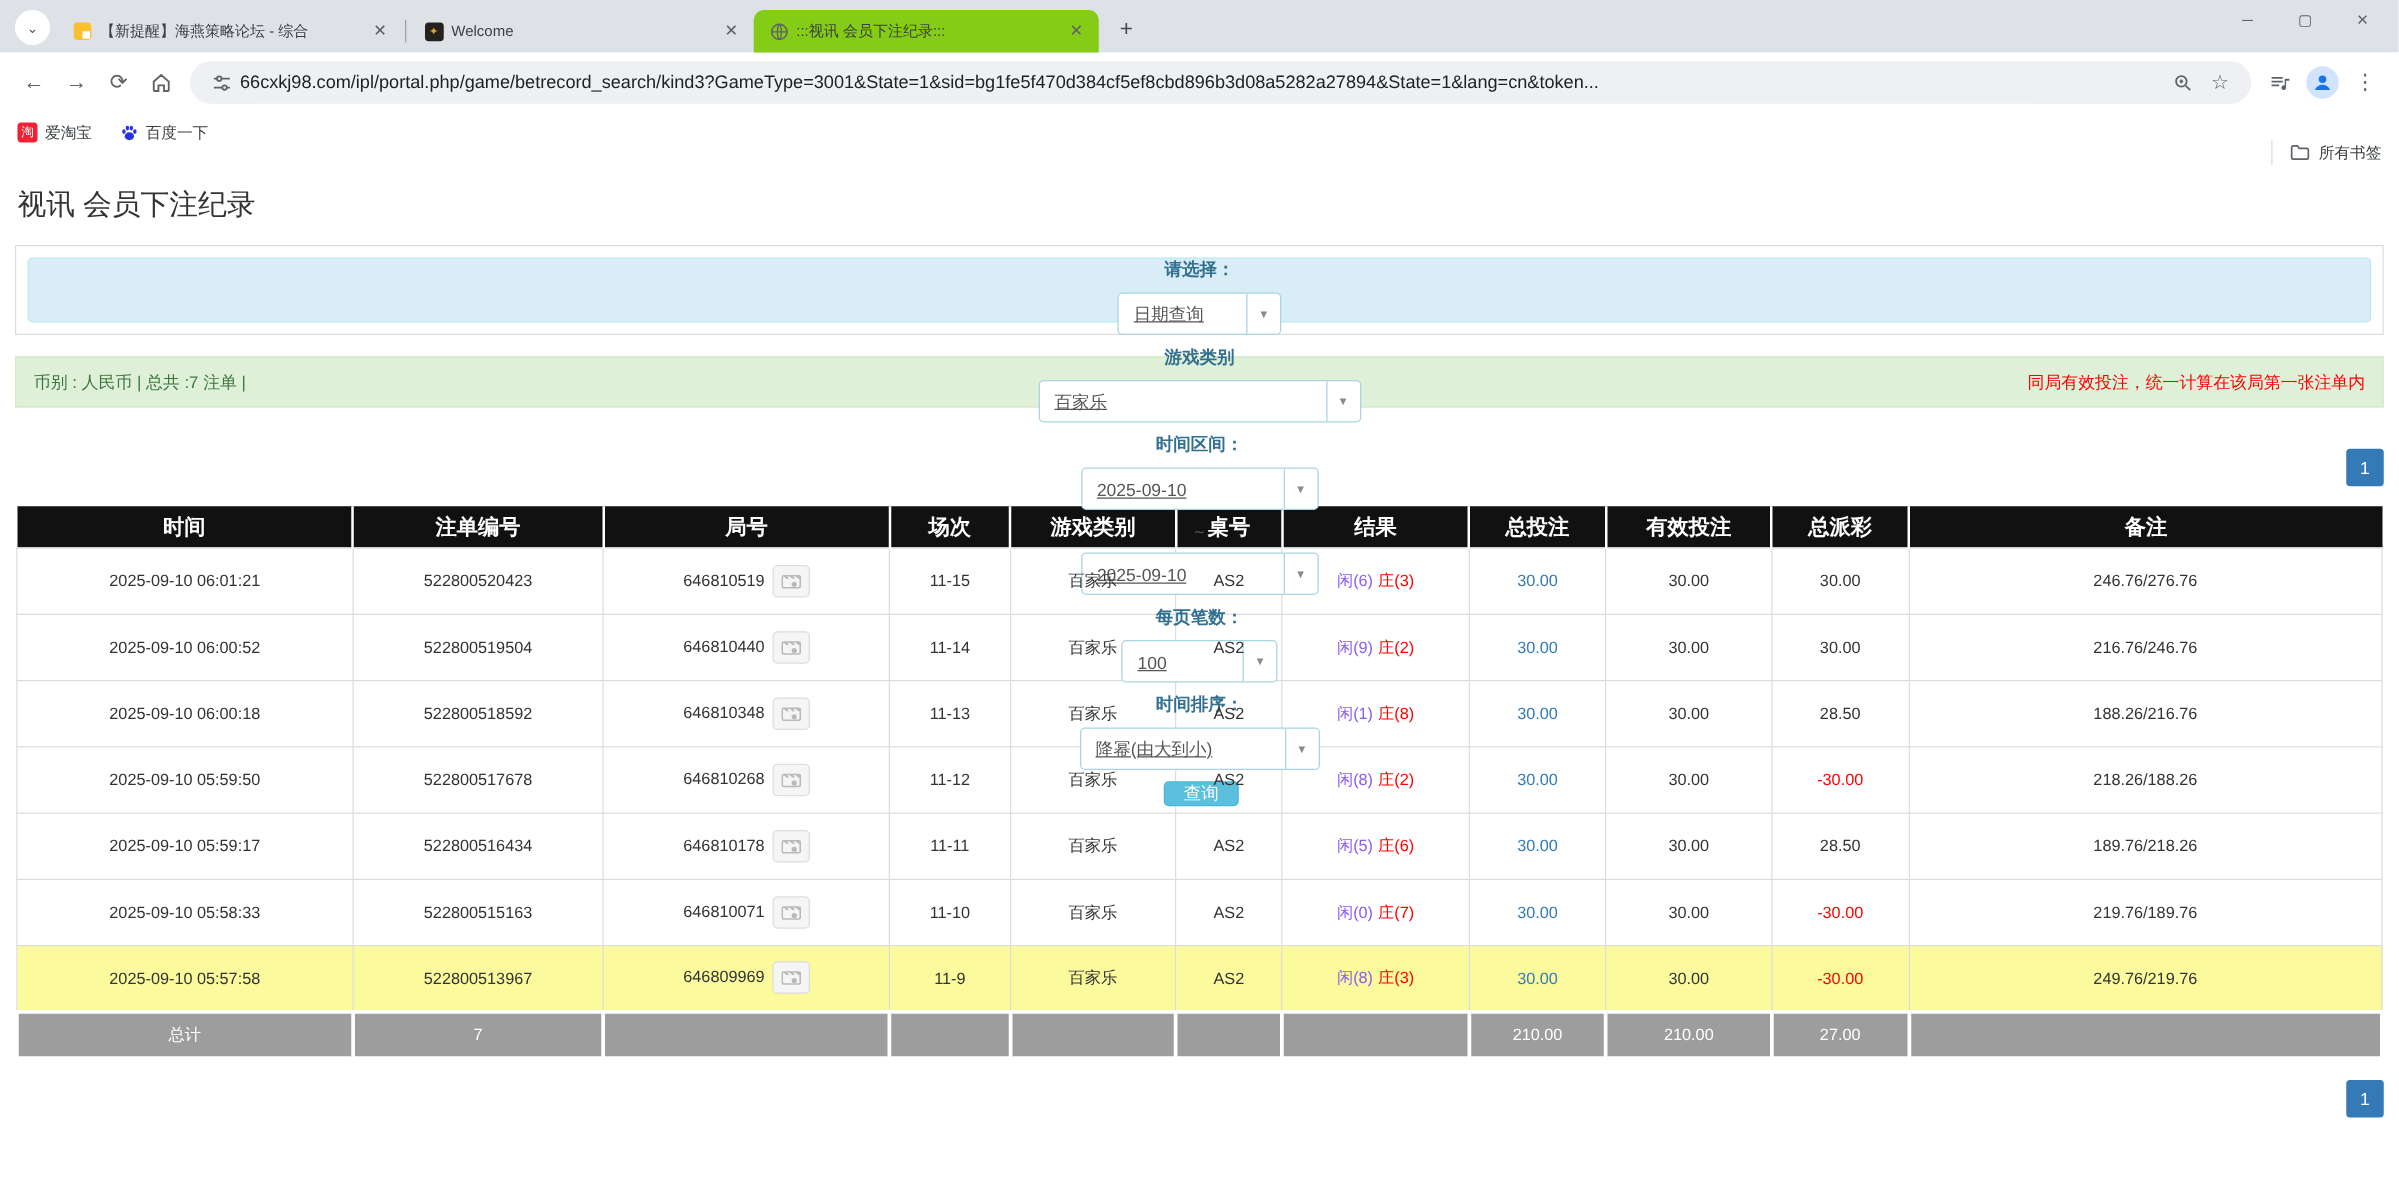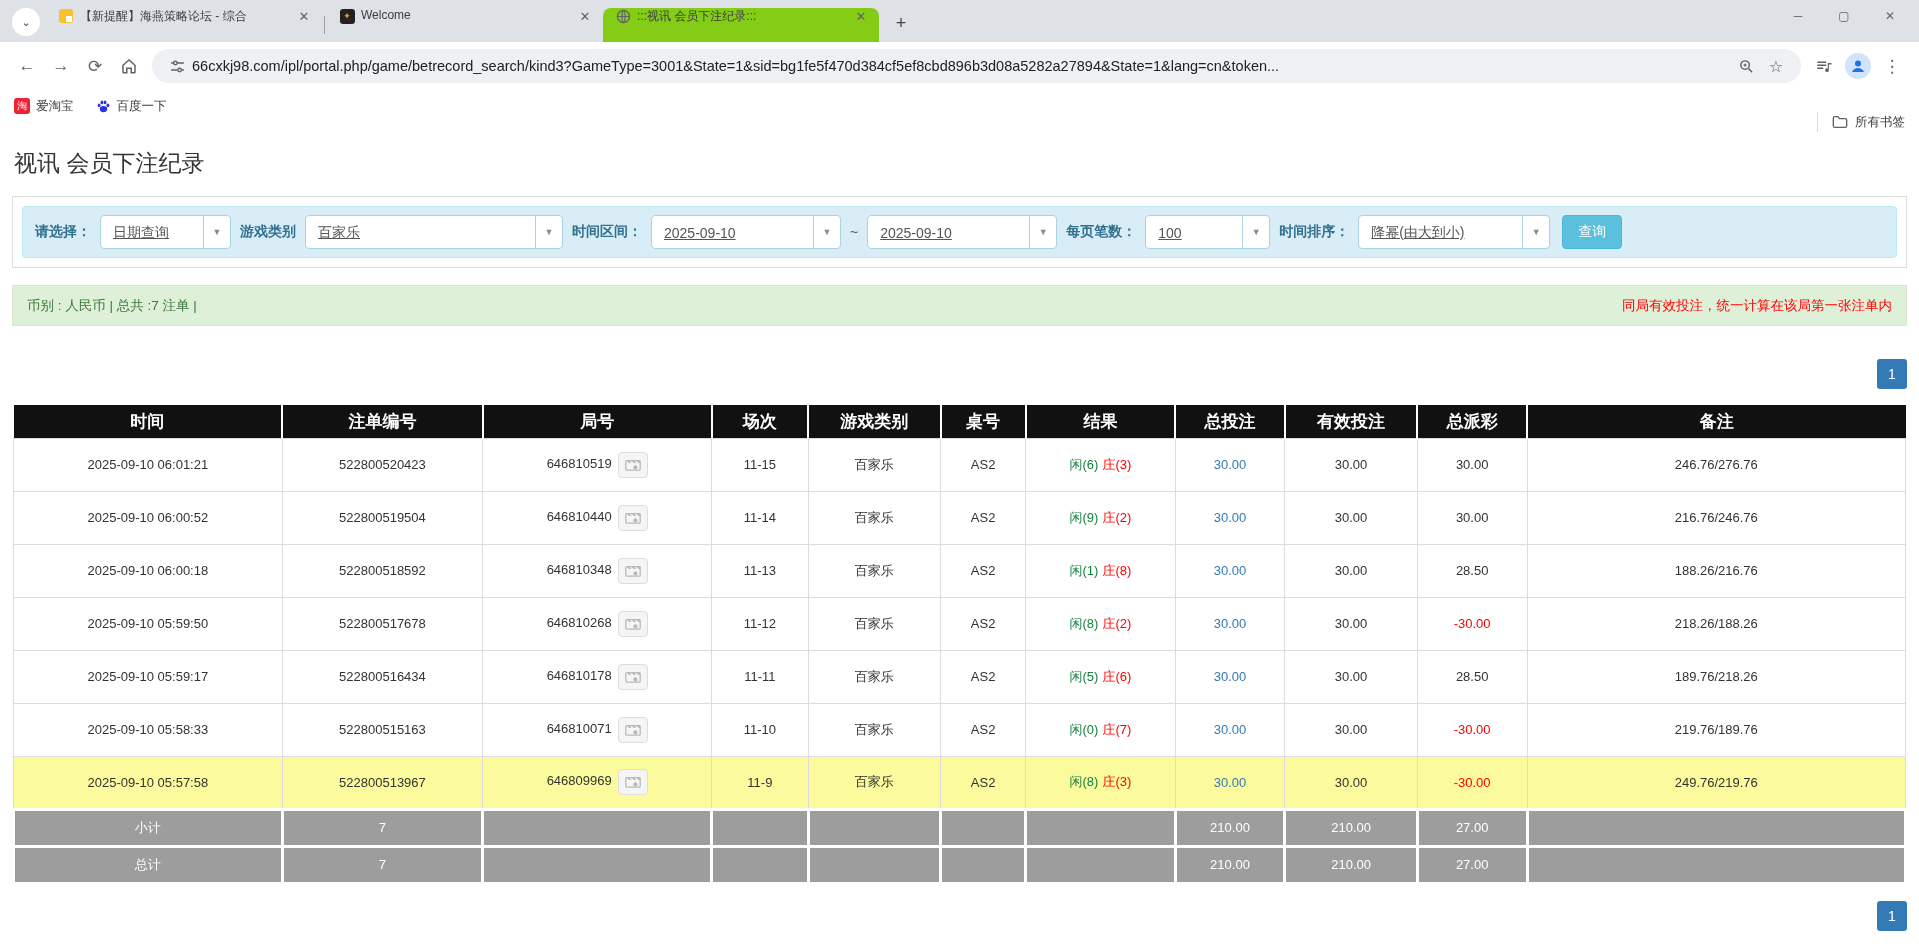--- a/index.html
+++ b/index.html
@@ -3,21 +3,21 @@
 <meta charset="utf-8">
 <style>
   * { margin:0; padding:0; box-sizing:border-box; }
   html,body { width:1919px; height:949px; overflow:hidden; background:#fff;
     font-family:"Liberation Sans","DejaVu Sans",sans-serif; }
 
   
   .tabbar { height:42px; background:#dee1e6; display:flex; align-items:flex-end; padding:0 6px; }
   .tab-chevron { width:28px; height:28px; margin:0 6px 6px 6px; border-radius:50%; background:#fff;
     display:flex; align-items:center; justify-content:center; font-size:11px; color:#45474a; }
-  .tab { height:34px; display:flex; padding:0 10px 0 12px; font-size:12px;
+  .tab { height:34px; display:flex; align-items:center; padding:0 10px 0 12px; font-size:12px;
     color:#3c4043; width:276px; }
   .tab.inactive { border-radius:8px; }
   .tab.active { background:#84cc16; border-radius:8px 8px 0 0; }
   .tab .title { flex:1; white-space:nowrap; overflow:hidden; text-overflow:ellipsis; margin:0 6px; }
   .tab .close { width:16px; height:16px; border-radius:50%; display:flex; align-items:center;
     justify-content:center; font-size:13px; color:#5f6368; }
   .tab-sep { width:1px; height:18px; background:#9aa0a6; margin:0 2px 8px 2px; }
   .favicon { width:16px; height:16px; flex:none; display:flex; align-items:center; justify-content:center; }
   .fav-yellow { background:#fbc02d; border-radius:3px; width:14px; height:14px; position:relative; }
   .fav-yellow:after { content:""; position:absolute; right:1px; bottom:1px; width:6px; height:6px; background:#fff; }
@@ -47,21 +47,21 @@
     display:flex; align-items:center; justify-content:center; }
   .bm-right { margin-left:auto; display:flex; align-items:center; gap:7px; border-left:1px solid #dadce0;
     padding-left:14px; height:20px;margin-top:32px; }
 
   
   .page { padding:26px 12px 0 12px; }
   h1.page-title { font-size:23px; font-weight:500; color:#333; margin-left:2px; }
 
   .filter-outer { margin-top:17px; border:1px solid #ddd; background:#fff; padding:9px; }
   .filter-inner { background:#d9edf7; border:1px solid #bce8f1; border-radius:4px; height:52px;
-    display:flex; align-items:center; padding:0 12px; gap:9px; }
+    display:flex; align-items:center; padding:0 12px; gap:9px;flex-direction:column; }
   .f-label { color:#31708f; font-weight:bold; font-size:14px; white-space:nowrap; }
   .tilde { color:#555; font-size:14px; }
   .select { background:#fff; border:1px solid #a9d3e2; border-radius:4px; height:34px; display:flex;
     align-items:stretch; }
   .sel-val { display:flex; align-items:center; padding:17px 12px; font-size:14px; color:#555; flex:1; white-space:nowrap;text-decoration:underline; }
   .sel-arrow { width:27px; border-left:1px solid #a9d3e2; display:flex; align-items:center;
     justify-content:center; color:#8a8a8a; font-size:9px; }
   .w130{width:131px} .w258{width:258px} .w190{width:190px} .w125{width:125px} .w192{width:192px}
   .btn-query { background:#5bc0de; color:#fff; border:1px solid #46b8da; border-radius:4px;
     height:34px; padding:0 15px; font-size:14px; margin-left:3px; }
@@ -77,21 +77,21 @@
   .page-btn { display:inline-flex; width:30px; height:30px; background:#337ab7; color:#fff;
     border-radius:3px; align-items:center; justify-content:center; font-size:14px; }
 
   table.bet { width:100%; border-collapse:collapse; table-layout:fixed; font-size:13px; color:#333; }
   table.bet th { background:#111; color:#fff; height:33px; font-size:17px; font-weight:bold;
     border-right:2px solid #fff; }
   table.bet th:last-child { border-right:none; }
   table.bet td { border:1px solid #ddd; height:53px; text-align:center; background:#fff; }
   tr.highlight td { background:#fbfb9d; }
   tr.sumrow td { background:#9d9d9d; color:#fff; border:3px solid #fff; height:37px; }
-  .res-p { color:#15803d; } .res-b { color:#f00; margin-left:4px; }
+  .res-p { color:#8b5cf6; } .res-b { color:#f00; margin-left:4px; }
   .blue { color:#337ab7; } .neg { color:#f00; }
   .film-btn { display:inline-flex; width:30px; height:26px; background:#f5f5f5; border:1px solid #ddd;
     border-radius:4px; align-items:center; justify-content:center; vertical-align:middle; margin-left:6px; }
 </style>
 </head>
 <body>
 
 <div class="tabbar">
   <div class="tab-chevron">⌄</div>
 
@@ -408,44 +408,31 @@
           <td>11-9</td>
           <td>百家乐</td>
           <td>AS2</td>
           <td><span class="res-p">闲(8)</span><span class="res-b">庄(3)</span></td>
           <td><span class="blue">30.00</span></td>
           <td>30.00</td>
           <td class="neg">-30.00</td>
           <td>249.76/219.76</td>
         </tr>
         <tr class="sumrow">
-          <td>小计</td>
+          <td>总计</td>
           <td>7</td>
           <td></td>
           <td></td>
           <td></td>
           <td></td>
           <td></td>
           <td>210.00</td>
           <td>210.00</td>
           <td>27.00</td>
           <td></td>
         </tr>
-        <tr class="sumrow">
-          <td>总计</td>
-          <td>7</td>
-          <td></td>
-          <td></td>
-          <td></td>
-          <td></td>
-          <td></td>
-          <td>210.00</td>
-          <td>210.00</td>
-          <td>27.00</td>
-          <td></td>
-        </tr>
       </tbody>
   </table>
 
   <div class="pager bottom">
     <span class="page-btn">1</span>
   </div>
 </div>
 
 </body></html>

